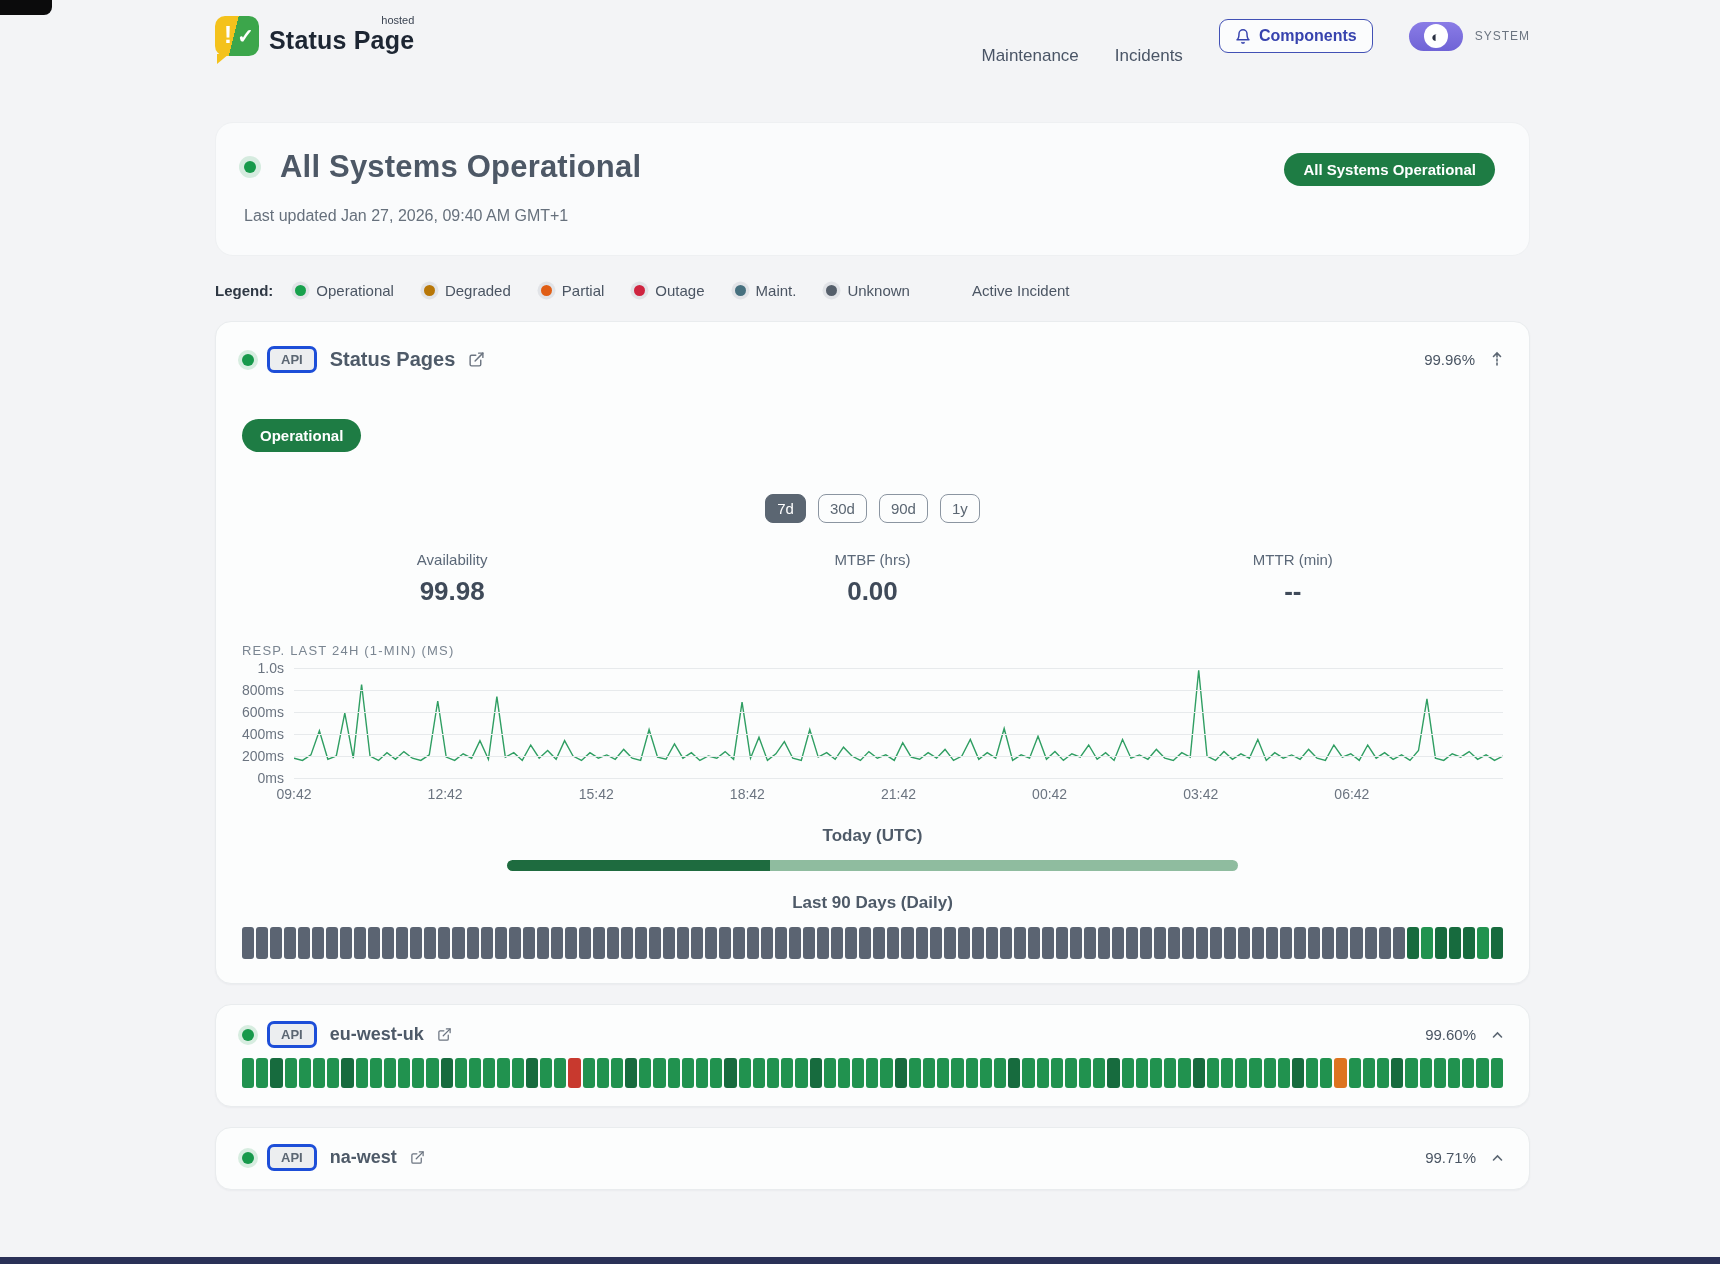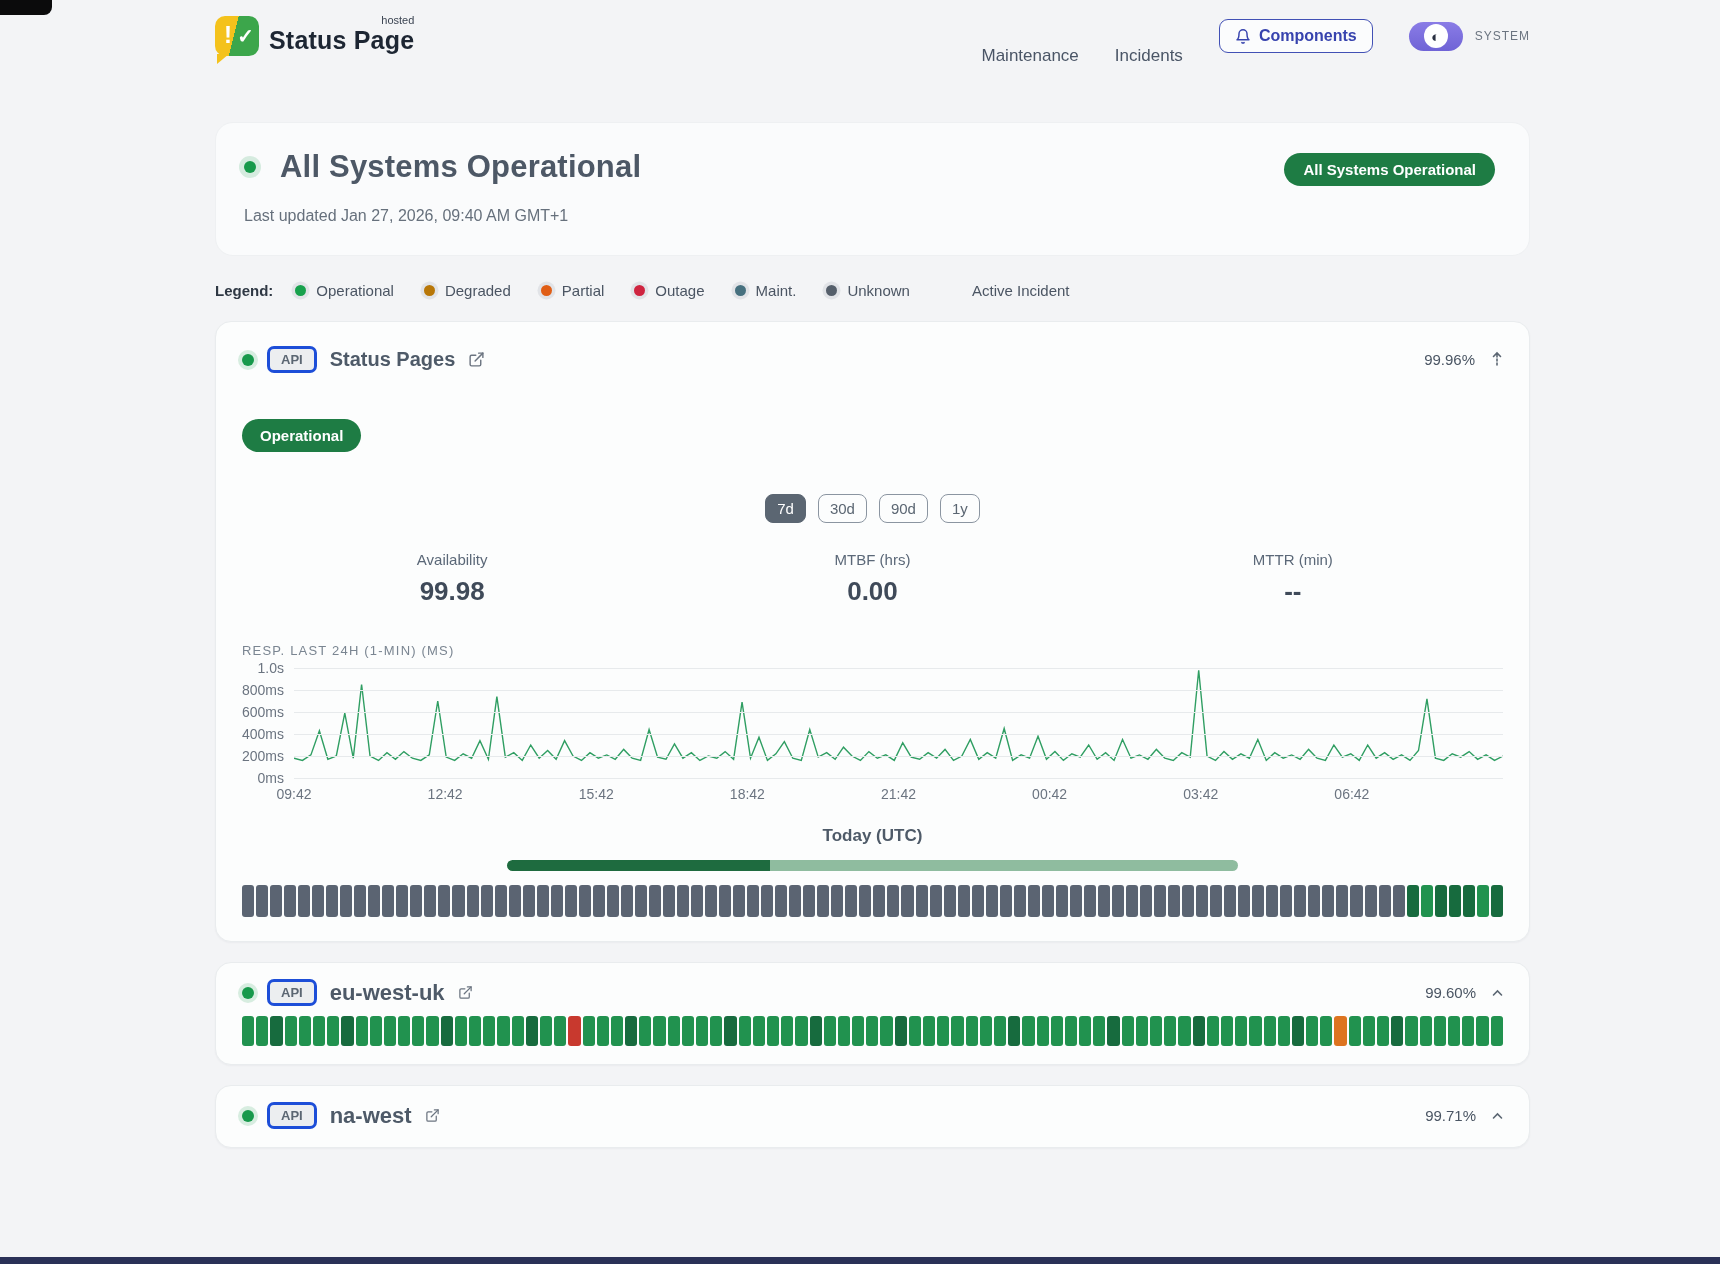--- a/index.html
+++ b/index.html
@@ -100,21 +100,21 @@
   .center-label { margin-top: 22px; text-align: center; font-size: 17px; color: #4e5a68; font-weight: 600; }
   .today-bar { margin: 14px auto 0; width: 731px; height: 11px; border-radius: 6px; background: #8fbc9f; overflow: hidden; }
   .today-fill { height: 100%; background: #1e6b3f; border-radius: 6px 0 0 6px; }
 
   .ticks { margin-top: 14px; display: flex; gap: 2px; height: 32px; }
   .tick { flex: 1; border-radius: 3px; }
   .t-n { background: #5b6472; } .t-g { background: #21924f; } .t-d { background: #176b3e; }
   .t-r { background: #c8392e; } .t-o { background: #dd7420; }
 
   .row-card { margin-top: 20px; padding: 16px 26px 18px; }
-  .row-card .comp-name { font-size: 22px; }
+  .row-card .comp-name { font-size: 18px; }
   .row-card .ticks { margin-top: 10px; height: 30px; }
 
   .footer-strip { position: absolute; left: 0; right: 0; bottom: 0; height: 7px; background: #2a3157; }
 </style>
 </head>
 <body>
 
 <div class="notch"></div>
 
 <div class="shell">
@@ -272,20 +272,21 @@
         <span style="left: 62.5%;">00:42</span>
         <span style="left: 75%;">03:42</span>
         <span style="left: 87.5%;">06:42</span>
       </div>
 
     <div class="center-label">Today (UTC)</div>
     <div class="today-bar">
       <div class="today-fill" id="today-fill" style="width: 36%;"></div>
     </div>
 
+    <div class="center-label">Last 90 Days (Daily)</div>
     <div class="ticks">
         <div class="tick t-n"></div>
         <div class="tick t-n"></div>
         <div class="tick t-n"></div>
         <div class="tick t-n"></div>
         <div class="tick t-n"></div>
         <div class="tick t-n"></div>
         <div class="tick t-n"></div>
         <div class="tick t-n"></div>
         <div class="tick t-n"></div>

